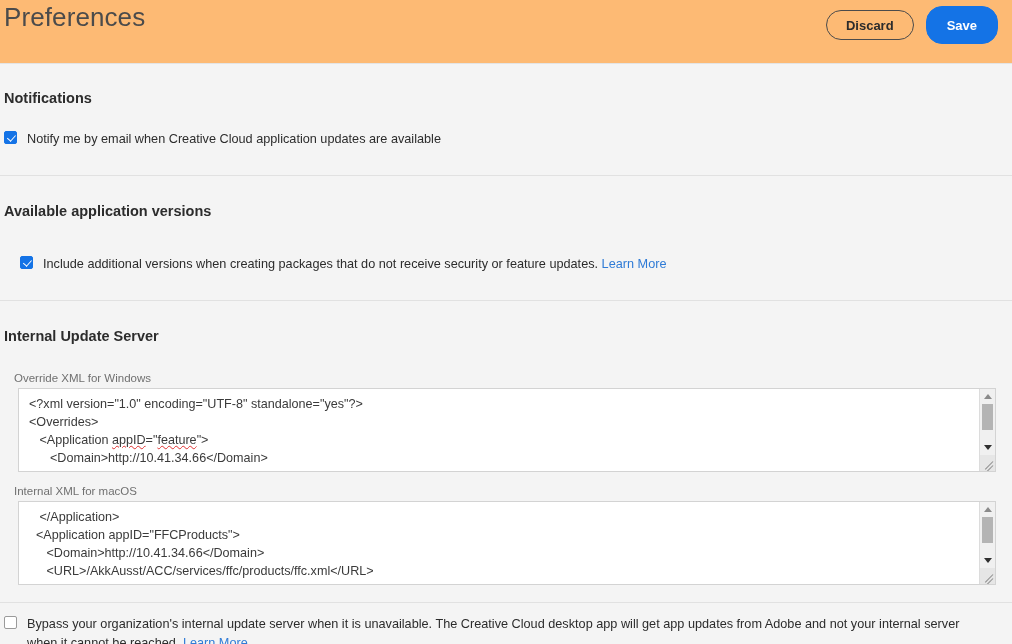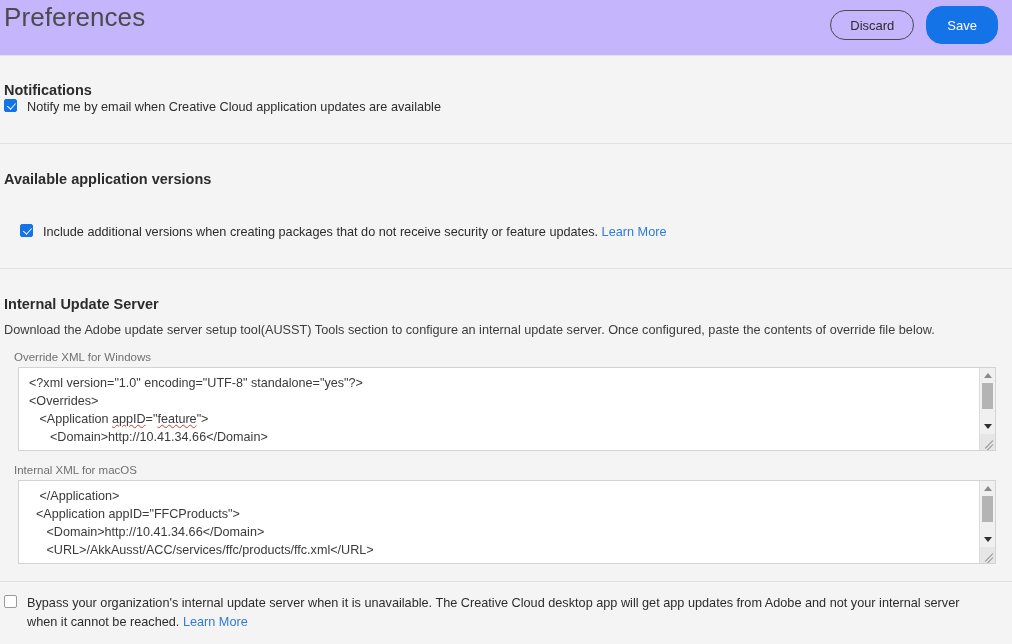--- a/index.html
+++ b/index.html
@@ -13,24 +13,24 @@
     background: #f4f4f4;
     font-family: "Liberation Sans", sans-serif;
     color: #2c2c2c;
     overflow: hidden;
     -webkit-font-smoothing: antialiased;
   }
 
   
   .page-header {
     position: relative;
-    height: 56px;
+    height: 64px;
     box-sizing: border-box;
     border-bottom: 1px solid #e4e4e4;
-    background: #c4b5fd;
+    background: #fdba74;
   }
   .page-title {
     position: absolute;
     left: 4px;
     top: 2px;
     font-size: 26px;
     font-weight: 400;
     color: #4b4b4b;
     letter-spacing: .1px;
   }
@@ -38,21 +38,21 @@
     position: absolute;
     right: 14px;
     top: 6px;
     display: flex;
     align-items: center;
     gap: 12px;
   }
   .btn {
     border-radius: 16px;
     font-size: 13px;
-    font-weight: normal;
+    font-weight: bold;
     line-height: 1;
     cursor: pointer;
     box-sizing: border-box;
     font-family: "Liberation Sans", sans-serif;
     display: inline-flex;
     align-items: center;
     justify-content: center;
   }
   .btn-secondary {
     height: 30px;
@@ -248,43 +248,42 @@
 <div class="page-header">
   <div class="page-title">Preferences</div>
   <div class="header-actions">
     <button class="btn btn-secondary">Discard</button>
     <button class="btn btn-primary">Save</button>
   </div>
 </div>
 
 <div class="section" style="padding-top:26px;">
   <div class="section-title">Notifications</div>
-  <div class="check-row" style="">
+  <div class="check-row" style="margin-top:24px;">
     <span class="checkbox checked"></span>
     <span class="check-label">Notify me by email when Creative Cloud application updates are available</span>
   </div>
 </div>
 
 <hr class="section-divider" style="margin-top:26px;">
 
 <div class="section" style="padding-top:27px;">
   <div class="section-title">Available application versions</div>
   <div class="check-row" style="margin-top:36px;padding-left:16px;">
     <span class="checkbox checked"></span>
     <span class="check-label"><span>Include additional versions when creating packages that do not receive security or feature updates.</span> <a class="link">Learn More</a></span>
   </div>
 </div>
 
 <hr class="section-divider" style="margin-top:26px;">
 
 <div class="section" style="padding-top:27px;">
   <div class="section-title">Internal Update Server</div>
-  <div class="section-desc" style="margin-top:9px;">Download the Adobe update server setup tool(AUSST) Tools section to configure an internal update server. Once configured, paste the contents of override file below.</div>
-
-  <div style="margin-top:11px;">
+
+  <div style="margin-top:28px;">
     <div class="field-label">Override XML for Windows</div>
     <div class="xml-box" style="height:84px;">
       <div class="xml-text">&lt;?xml version="1.0" encoding="UTF-8" standalone="yes"?&gt;
 &lt;Overrides&gt;
    &lt;Application <span class="sp">appID</span>="<span class="sp">feature</span>"&gt;
       &lt;Domain&gt;http://10.41.34.66&lt;/Domain&gt;</div>
       <div class="sbar">
         <div class="sb-arrow up">
             <i></i>
           </div>

